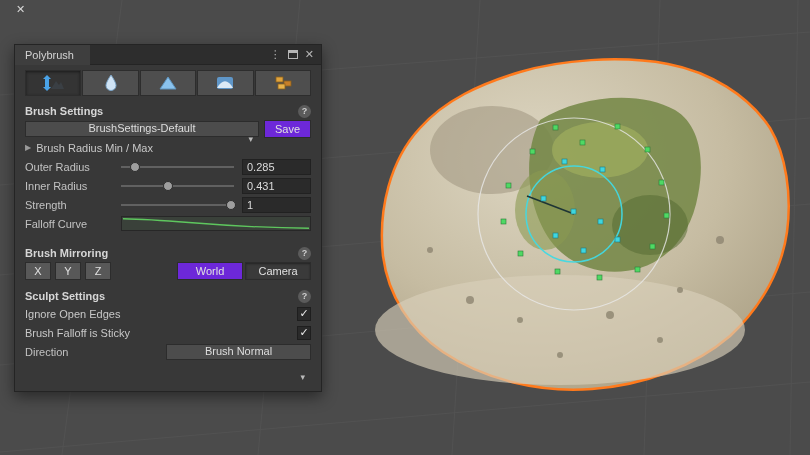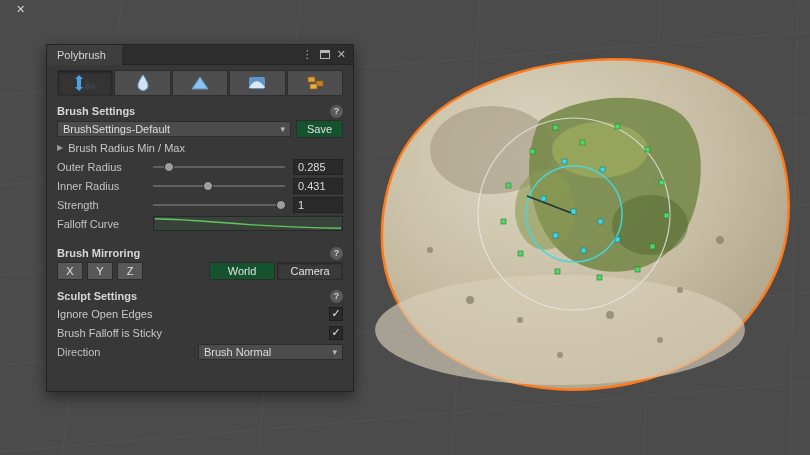--- a/index.html
+++ b/index.html
@@ -6,54 +6,54 @@
   body { font-family:"Liberation Sans", sans-serif; background:#222; }
   .stage { position:relative; width:810px; height:455px; background:#4b4b4b; overflow:hidden; }
 
   
   .scene-svg { position:absolute; inset:0; z-index:0; }
   .scene-close { position:absolute; left:16px; top:3px; color:#d8d8d8; font-size:11px; z-index:2; cursor:default; }
 
   
   .panel { position:absolute; left:14px; top:44px; width:308px; height:348px;
            background:#383838; border:1px solid #242424; box-shadow:0 5px 14px rgba(0,0,0,.45);
-           z-index:10; color:#c8c8c8; font-size:11px;margin-left:32px; }
+           z-index:10; color:#c8c8c8; font-size:11px; }
   .titlebar { height:20px; background:#2d2d2d; display:flex; align-items:center; border-bottom:1px solid #242424; }
   .title-tab { background:#3e3e3e; height:20px; display:flex; align-items:center; padding:0 16px 0 10px; color:#d4d4d4; }
   .tb-icons { margin-left:auto; display:flex; align-items:center; gap:7px; padding-right:7px; color:#b6b6b6; }
   .tb-icons span { cursor:pointer; line-height:1; }
   .win-max { width:10px; height:9px; border:1px solid #b6b6b6; border-top-width:3px; display:inline-block; }
 
   .toolbar { display:flex; gap:1px; padding:5px 10px 7px 10px; }
   .tool-btn { flex:1; height:26px; background:#4e4e4e; border:1px solid #2d2d2d;
               display:flex; align-items:center; justify-content:center; cursor:pointer; }
   .tool-btn.selected { background:#343434; box-shadow:inset 0 1px 3px rgba(0,0,0,.5); }
 
   .row { display:flex; align-items:center; height:19px; padding:0 10px; }
   .hdr { font-weight:bold; color:#d6d6d6; height:16px; }
   .hdr.mt { margin-top:12px; }
   .hdr.mt2 { margin-top:8px; }
   .help { margin-left:auto; width:13px; height:13px; border-radius:50%; background:#5b5b5b; color:#cfcfcf;
           display:flex; align-items:center; justify-content:center; font-size:9px; font-weight:bold; }
 
   .dropdown { background:#4c4c4c; border:1px solid #2c2c2c; height:16px; display:flex; align-items:center;
-              padding:0 5px; color:#ddd; cursor:pointer; }
+              padding:0 5px; color:#ddd; cursor:pointer;flex-direction:column; }
   .dropdown .arrow { margin-left:auto; font-size:9px; color:#bbb; padding-left:6px; }
   .preset-dd { flex:1; margin-right:5px; }
-  .btn { background:#14532d; border:1px solid #2c2c2c; height:18px; display:flex; align-items:center;
+  .btn { background:#6d28d9; border:1px solid #2c2c2c; height:18px; display:flex; align-items:center;
          justify-content:center; padding:0 10px; color:#e0e0e0; cursor:pointer; }
 
   .fold-tri { color:#9a9a9a; font-size:8px; margin-right:5px; }
 
   .slider-label { width:96px; color:#c2c2c2; }
   .slider { flex:1; position:relative; height:12px; margin-right:8px; cursor:pointer; }
   .slider .track { position:absolute; left:0; right:0; top:5px; height:2px; background:#616161; }
   .slider .knob { position:absolute; top:1px; width:10px; height:10px; border-radius:50%;
                   background:#9e9e9e; border:1px solid #2e2e2e; margin-left:-5px; }
-  .value-box { width:50px; height:16px; background:#2a2a2a; border:1px solid #212121; color:#dcdcdc;
+  .value-box { width:69px; height:16px; background:#2a2a2a; border:1px solid #212121; color:#dcdcdc;
                display:flex; align-items:center; padding-left:4px; cursor:text; }
 
   .curve-field { flex:1; height:15px; background:#3a413a; border:1px solid #272727; position:relative; cursor:pointer; }
   .curve-field svg { position:absolute; inset:0; width:100%; height:100%; }
 
   .axis-btn { width:26px; height:18px; background:#585858; border:1px solid #2c2c2c; color:#e0e0e0;
               display:flex; align-items:center; justify-content:center; margin-right:4px; cursor:pointer; }
   .world-btn { margin-left:auto; width:66px; height:18px; }
   .camera-btn { width:66px; height:18px; background:#3a3a3a; margin-left:2px; box-shadow:inset 0 1px 2px rgba(0,0,0,.4); }
 

